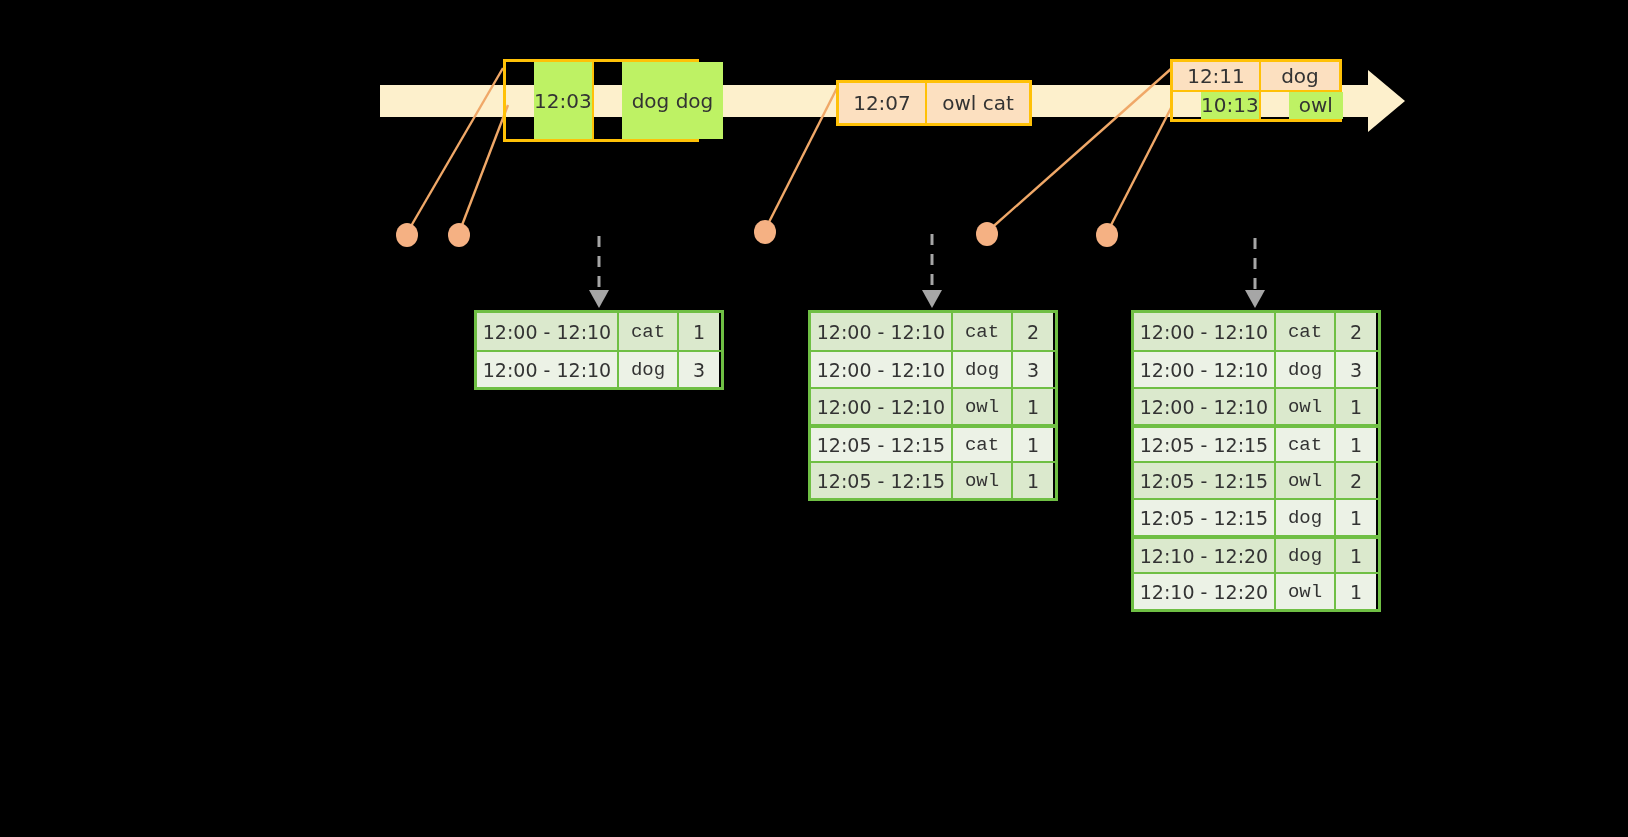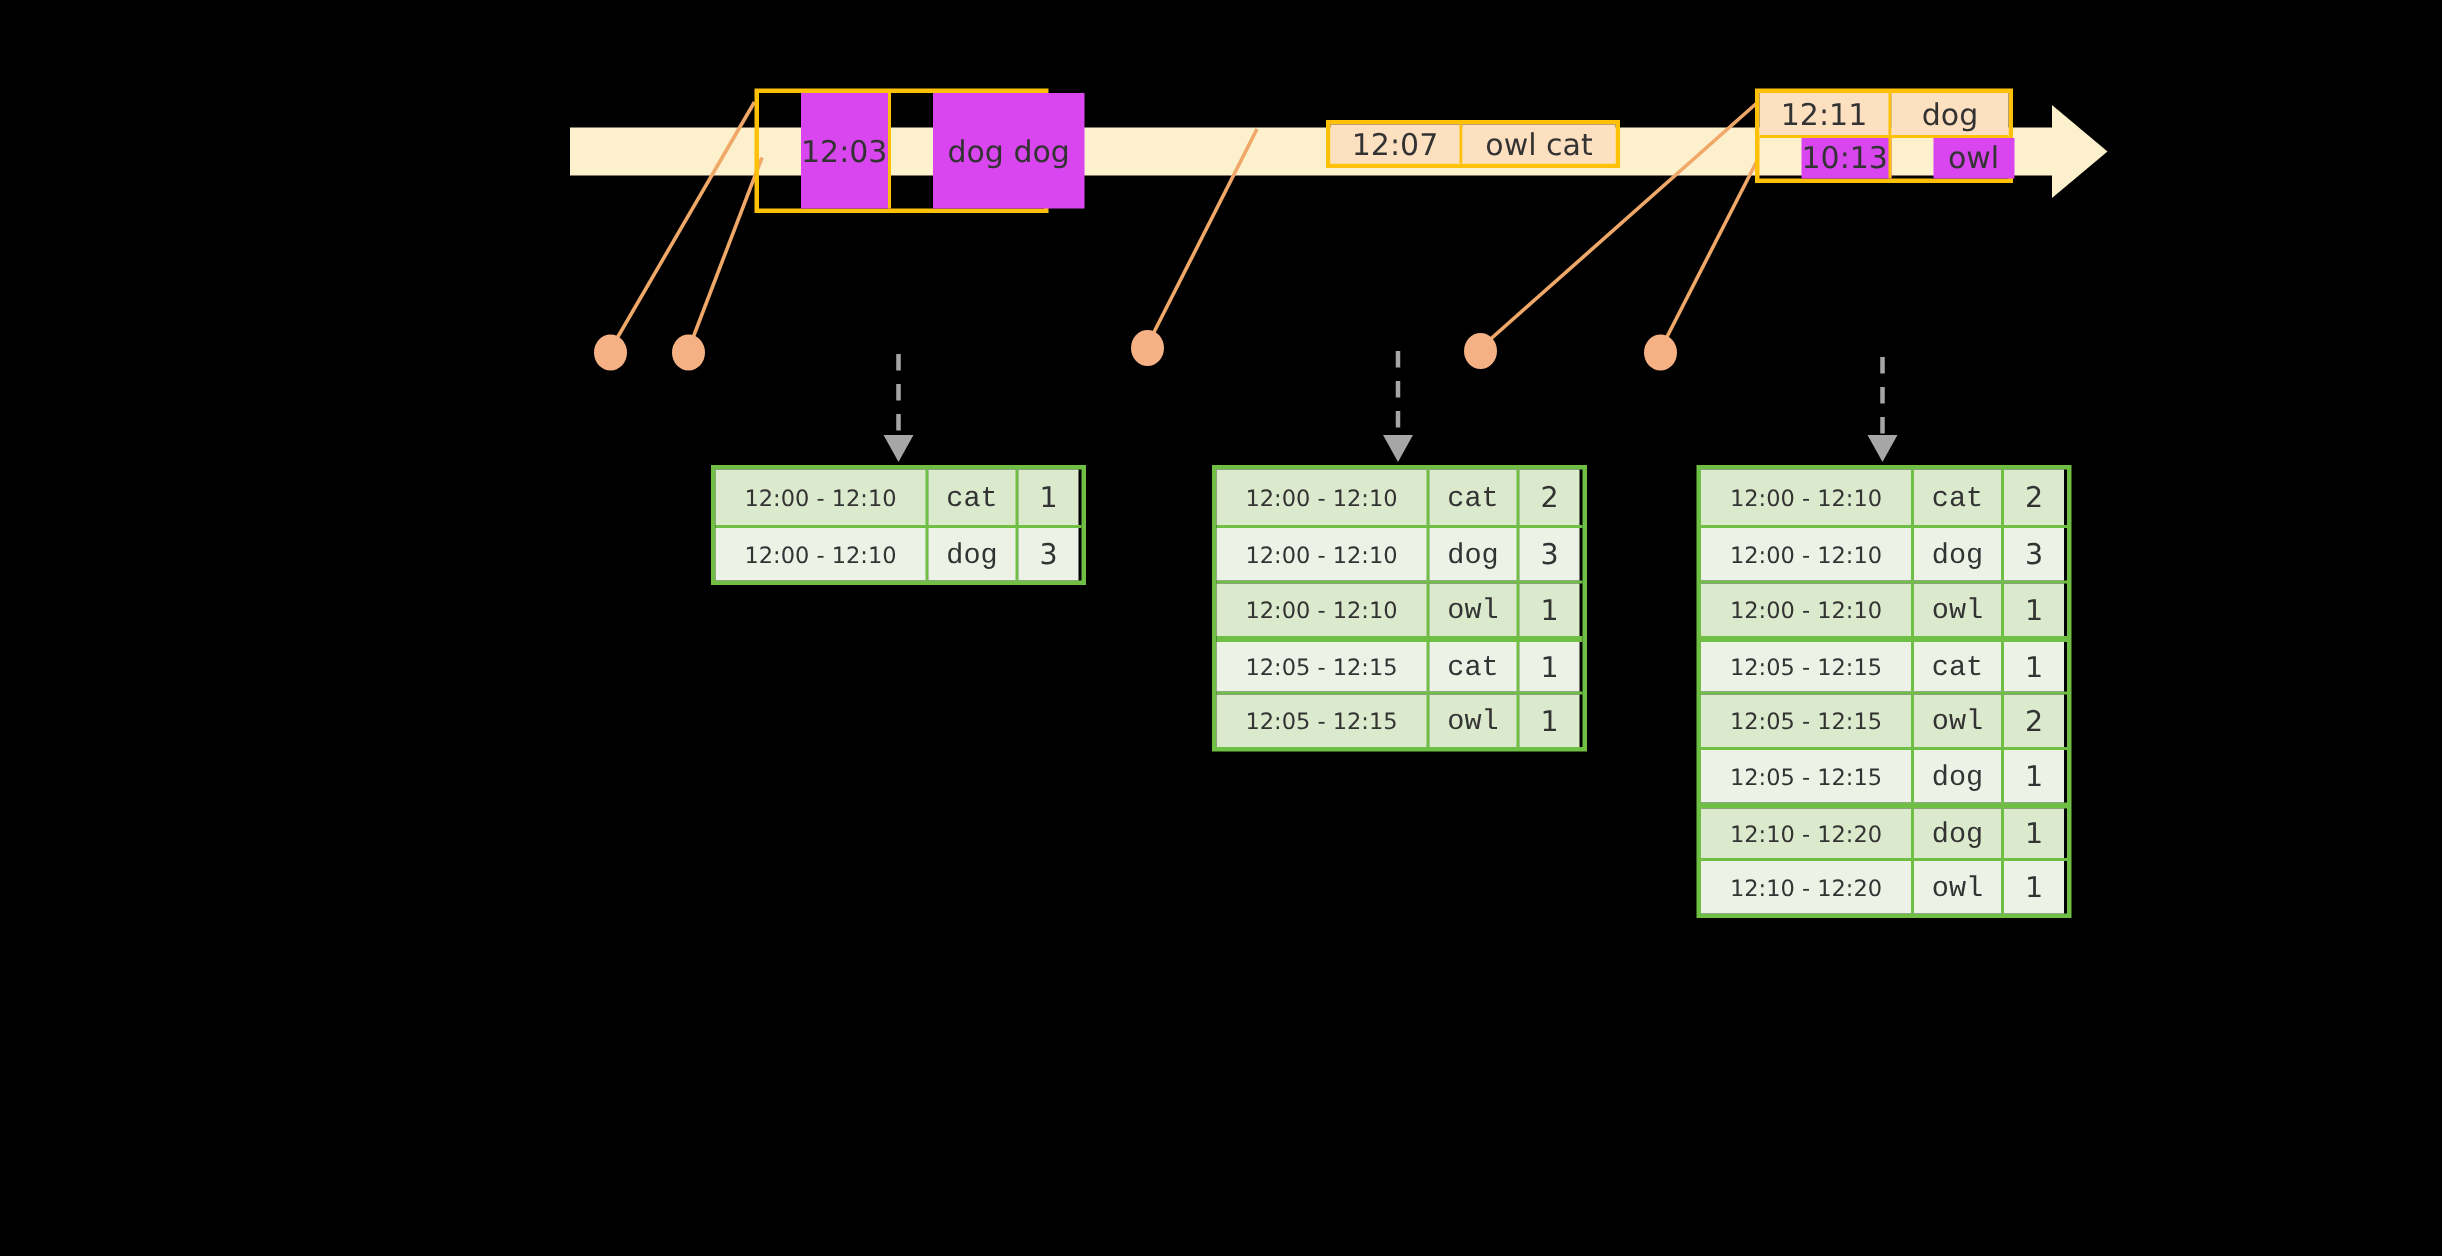--- a/index.html
+++ b/index.html
@@ -11,29 +11,29 @@
   
   .evt{position:absolute;border:3px solid #FFC107;box-sizing:border-box;
        display:flex;flex-direction:column;z-index:5;}
   .evt .row{display:flex;flex:1;}
   .evt .row + .row{border-top:2px solid #FFC107;}
   .evt .t{width:86px;display:flex;align-items:center;justify-content:center;
           border-right:2px solid #FFC107;font-size:20px;color:#333;}
   .evt .v{flex:1;display:flex;align-items:center;justify-content:center;
           font-size:20px;color:#333;padding:0 10px;white-space:nowrap;}
   .shadeA .t,.shadeA .v{background:#FCE0C0;}
-  .shadeB .t,.shadeB .v{background:#d946ef;margin-left:28px;}
+  .shadeB .t,.shadeB .v{background:#bef264;margin-left:28px;}
 
   
   .tbl{position:absolute;border:3px solid #6FBF44;box-sizing:border-box;z-index:4;}
   .tbl .trow{display:flex;height:37px;box-sizing:border-box;}
   .tbl .trow + .trow{border-top:2px solid #6FBF44;}
   .tbl .trow.grp{border-top:4px solid #6FBF44;}
   .tbl .c-win{display:flex;align-items:center;justify-content:center;
-              font-size:15px;color:#333;border-right:2px solid #6FBF44;white-space:nowrap;}
+              font-size:19px;color:#333;border-right:2px solid #6FBF44;white-space:nowrap;}
   .tbl .c-key{width:58px;display:flex;align-items:center;justify-content:center;
               font-size:19px;color:#333;border-right:2px solid #6FBF44;font-family:Liberation Mono, monospace;}
   .tbl .c-cnt{width:40px;display:flex;align-items:center;justify-content:center;
               font-size:19px;color:#333;}
   .rowA .c-win,.rowA .c-key,.rowA .c-cnt{background:#DBE9CD;}
   .rowB .c-win,.rowB .c-key,.rowB .c-cnt{background:#ECF2E6;}
 </style>
 </head>
 <body>
 
@@ -72,21 +72,21 @@
     </g>
   </svg>
 
   <div class="evt" style="left:503px;top:59px;width:196px;height:83px;">
     <div class="row shadeB">
       <div class="t">12:03</div>
       <div class="v">dog dog</div>
     </div>
   </div>
 
-  <div class="evt" style="left:836px;top:80px;width:196px;height:32px;margin-left:48px;">
+  <div class="evt" style="left:836px;top:80px;width:196px;height:46px;">
     <div class="row shadeA">
       <div class="t">12:07</div>
       <div class="v">owl cat</div>
     </div>
   </div>
 
   <div class="evt" style="left:1170px;top:59px;width:172px;height:63px;">
     <div class="row shadeA">
       <div class="t">12:11</div>
       <div class="v">dog</div>

